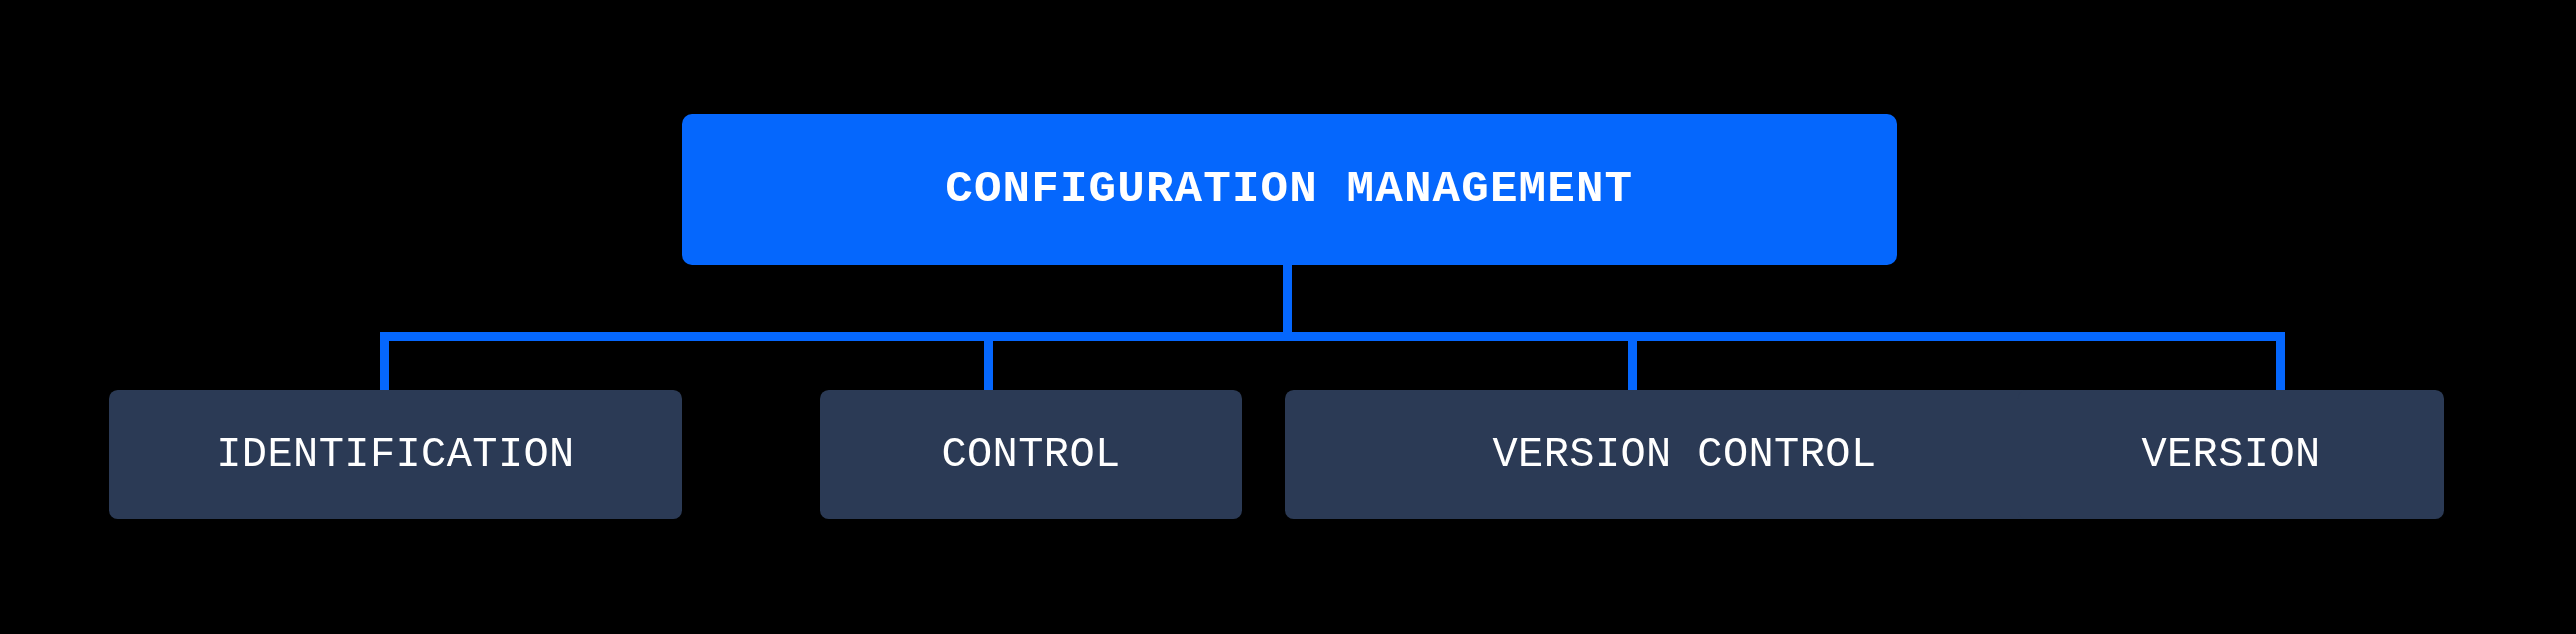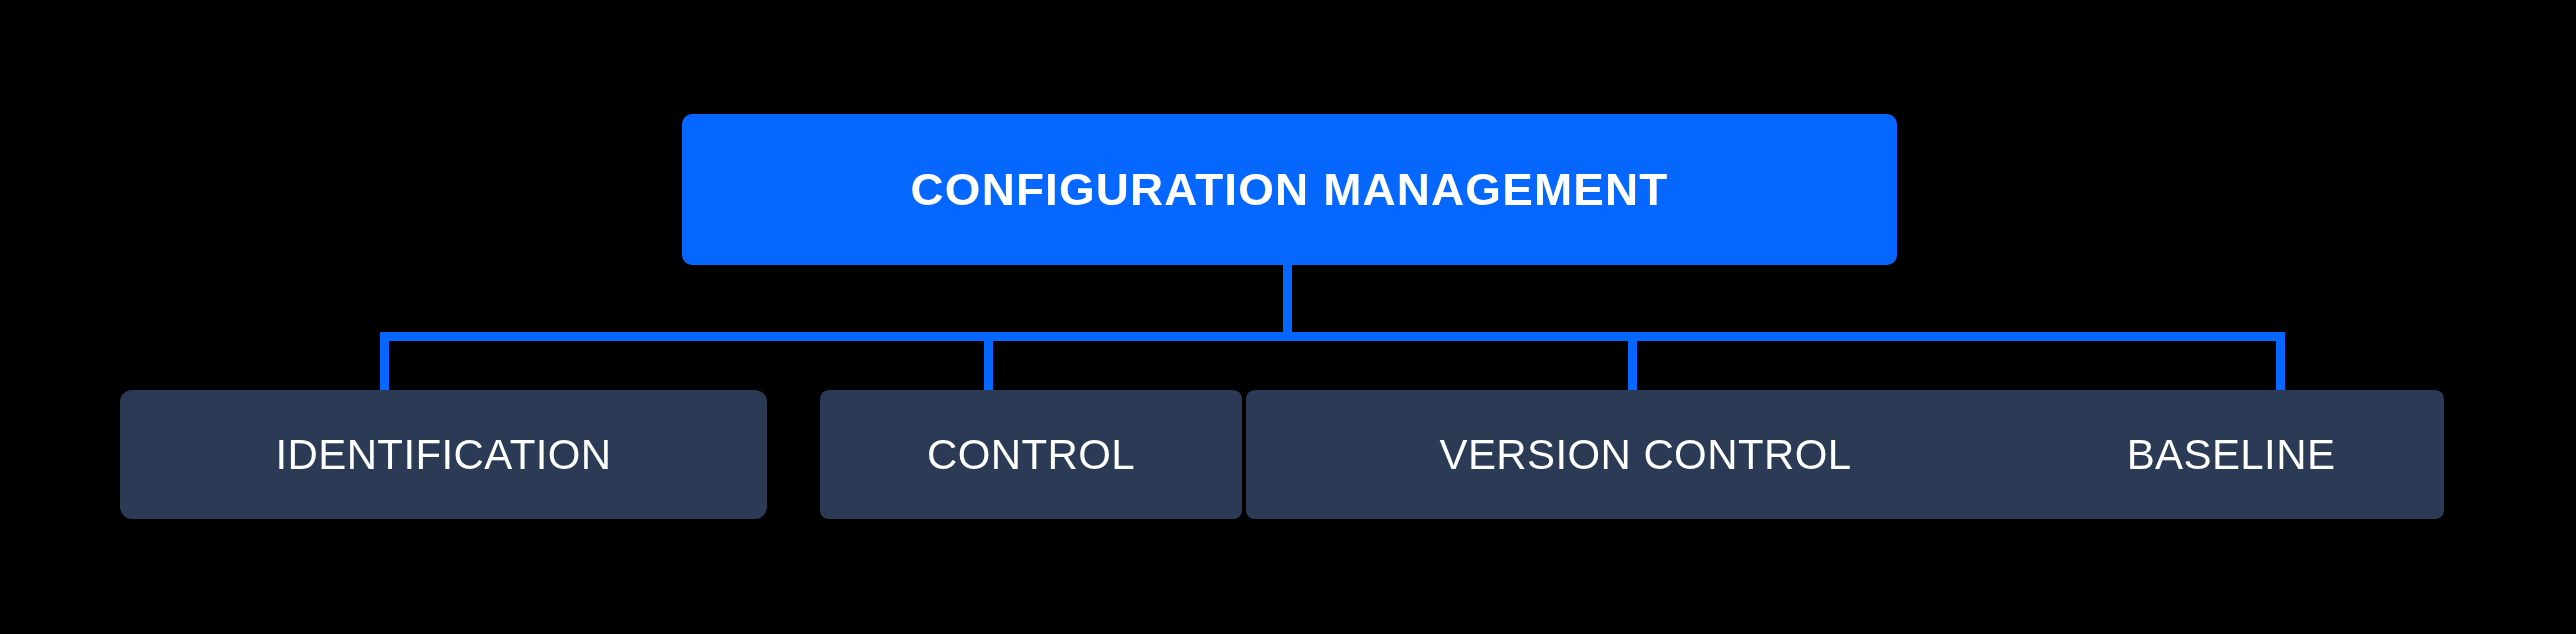--- a/index.html
+++ b/index.html
@@ -12,20 +12,21 @@
     height: 634px;
     overflow: hidden;
     font-family: "Liberation Sans", sans-serif;
   }
 
   #diagram {
     position: relative;
     width: 2576px;
     height: 634px;
     background: #000000;
+    font-family: Liberation Mono, monospace;
   }
 
   
   .root-node {
     position: absolute;
     left: 682px;
     top: 114px;
     width: 1215px;
     height: 151px;
     background: #0567fd;
@@ -89,23 +90,23 @@
   .child-label {
     color: #ffffff;
     font-size: 42px;
     font-weight: 400;
     letter-spacing: 0.4px;
     line-height: 1;
     white-space: nowrap;
     text-align: center;
   }
 
-  .child-1 { left: 120px;  width: 647px; border-radius: 12px; }
+  .child-1 { left: 109px;  width: 573px; }
   .child-2 { left: 820px; width: 422px; }
-  .child-3 { left: 1246px; width: 799px; }
+  .child-3 { left: 1285px; width: 799px; }
   .child-4 { left: 2018px; width: 426px; }
 </style>
 </head>
 <body>
 
 <div id="diagram">
 
   <div class="root-node">
     <span class="root-label">CONFIGURATION MANAGEMENT</span>
   </div>
@@ -123,17 +124,17 @@
 
   <div class="child-node child-2">
     <span class="child-label">CONTROL</span>
   </div>
 
   <div class="child-node child-3">
     <span class="child-label">VERSION CONTROL</span>
   </div>
 
   <div class="child-node child-4">
-    <span class="child-label">BASELINE</span>
+    <span class="child-label">VERSION</span>
   </div>
 
 </div>
 
 
 </body></html>

